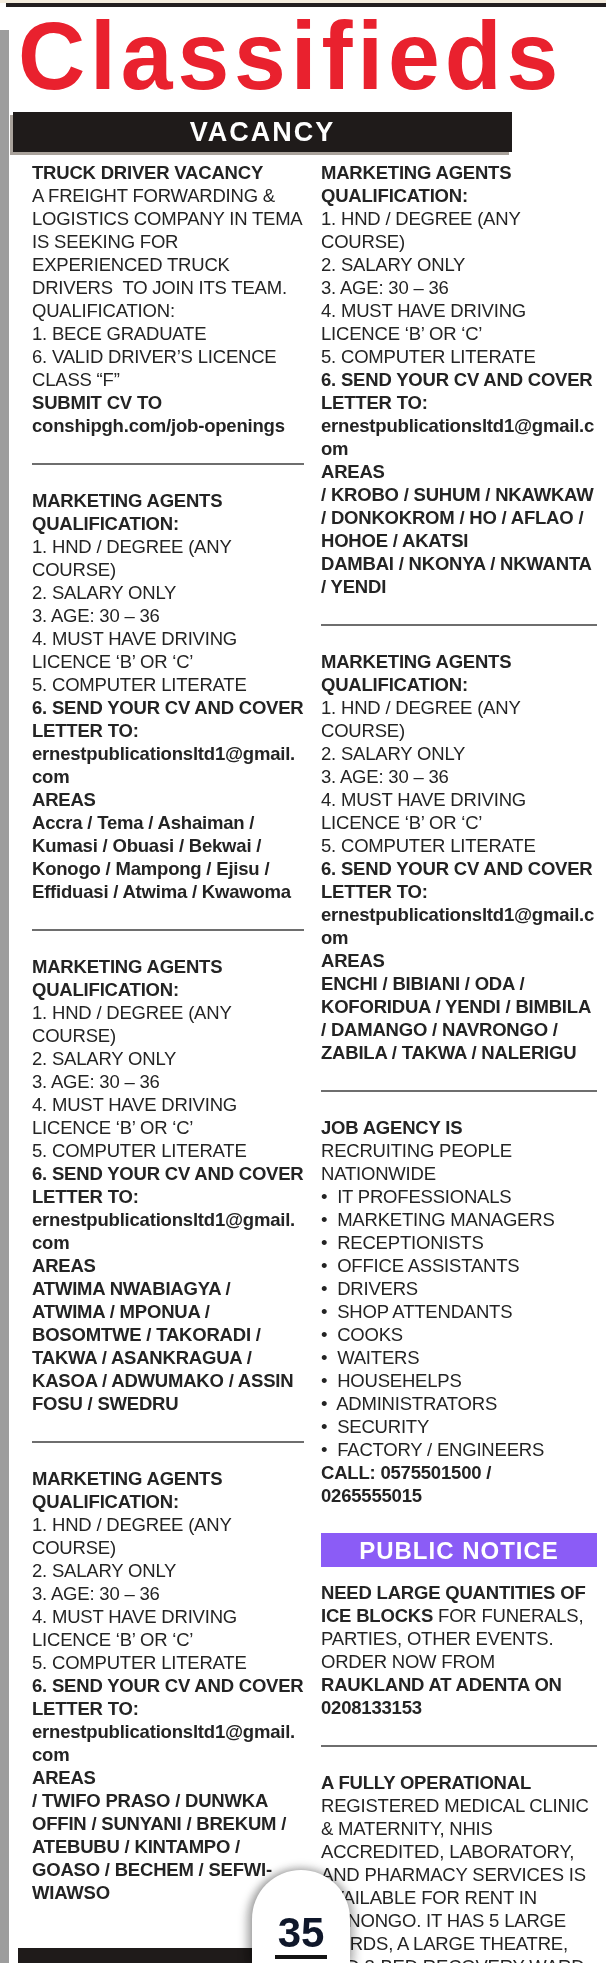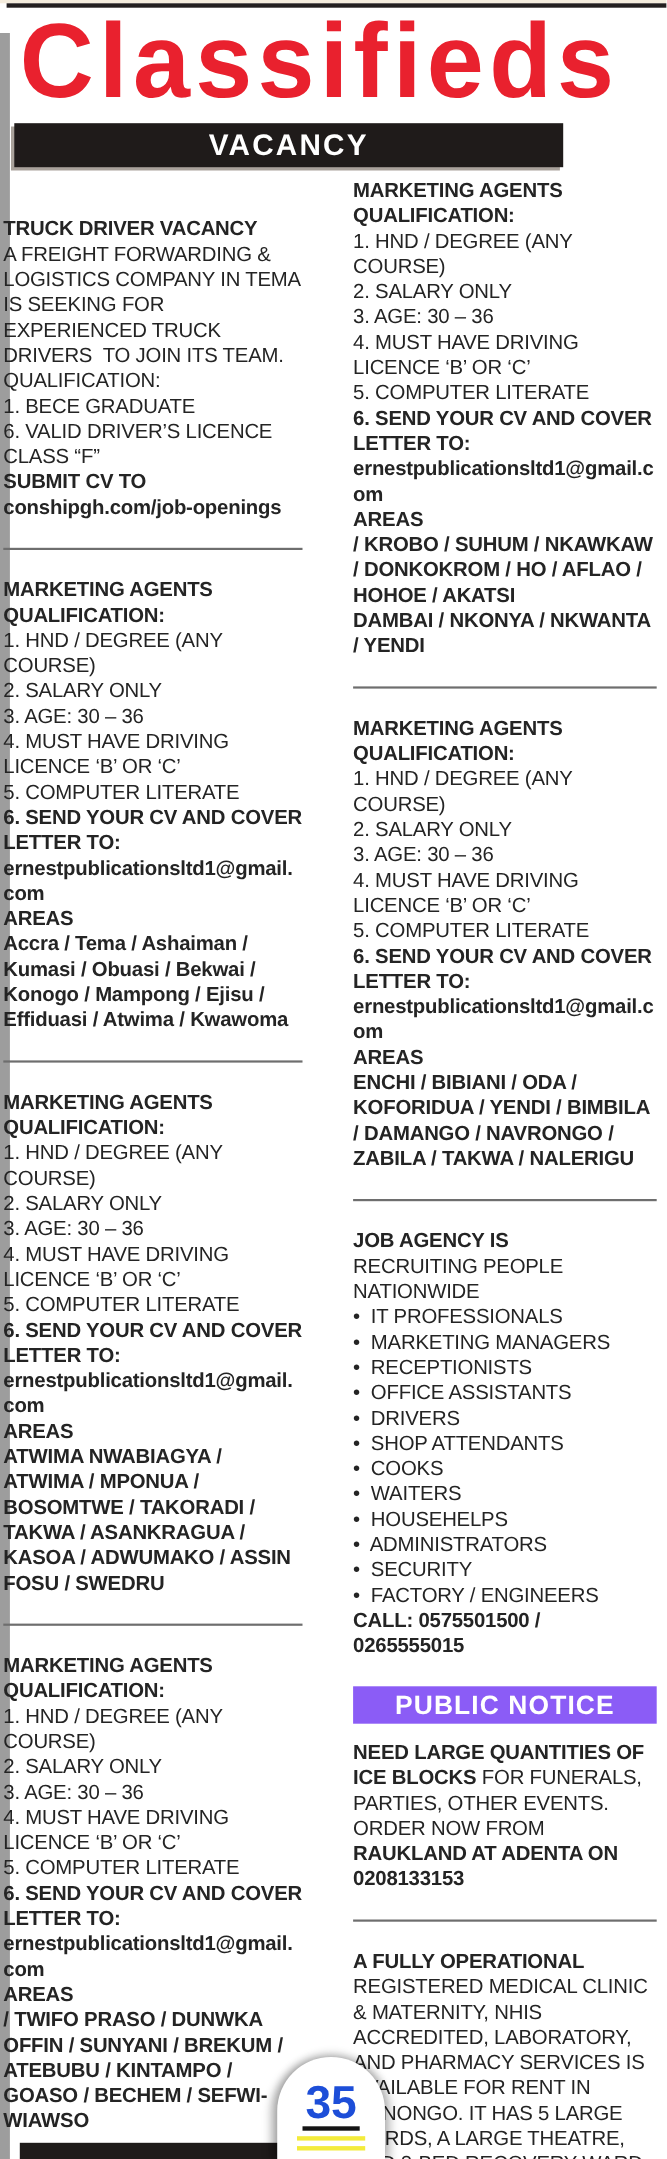--- a/index.html
+++ b/index.html
@@ -16,40 +16,40 @@
     letter-spacing:5px;transform:scaleX(0.97);transform-origin:left center;
     white-space:nowrap;
   }
   .vacancy-banner{
     position:absolute;top:112px;left:13px;width:499px;height:40px;
     background:#1f1b1a;color:#ffffff;font-weight:bold;font-size:27px;
     line-height:40px;text-align:center;letter-spacing:2px;
     box-shadow:-3px 3px 0 #a9a29b;
   }
   .col{position:absolute;top:161px;font-size:18.5px;line-height:23px;color:#242424;letter-spacing:-0.2px;}
-  .col-left{left:3px;width:272px;margin-top:35px;}
+  .col-left{left:32px;width:272px;}
   .col-right{left:321px;width:276px;}
   .ad p{margin:0;white-space:pre-wrap;word-wrap:break-word;overflow-wrap:break-word;}
   .b{font-weight:bold;}
   hr.ad-divider{border:0;border-top:2px solid #6e6e6e;margin:26px 0 24px 0;}
   .banner-inline{
     background:#8b5cf6;color:#ffffff;font-weight:bold;font-size:24px;
     text-align:center;padding:6px 0 5px 0;margin:26px 0 14px 0;letter-spacing:1px;
   }
   .bottom-partial-banner{
     position:absolute;left:18px;top:1948px;width:272px;height:15px;background:#1f1b1a;z-index:3;
   }
   .page-bubble{
     position:absolute;left:252px;top:1870px;width:98px;height:93px;z-index:6;
     background:#ffffff;border-radius:49px 49px 0 0;text-align:center;
     box-shadow:0 -3px 8px rgba(0,0,0,0.22),-6px 2px 8px rgba(0,0,0,0.25),6px 2px 8px rgba(0,0,0,0.18);
   }
   .page-num{
-    display:inline-block;margin-top:20px;font-size:42px;font-weight:bold;line-height:1;
-    color:#1d4ed8;border-bottom:4px solid #141414;padding:0 3px 1px 3px;
+    display:inline-block;margin-top:42px;font-size:42px;font-weight:bold;line-height:1;
+    color:#0f172a;border-bottom:4px solid #141414;padding:0 3px 1px 3px;
   }
   .yellow-line{width:62px;height:4px;background:#f3eb3b;margin:5px auto 0 auto;}
 </style>
 </head>
 <body>
 
 <div class="top-cream"></div>
 <div class="top-rule"></div>
 <div class="left-bar"></div>
 

